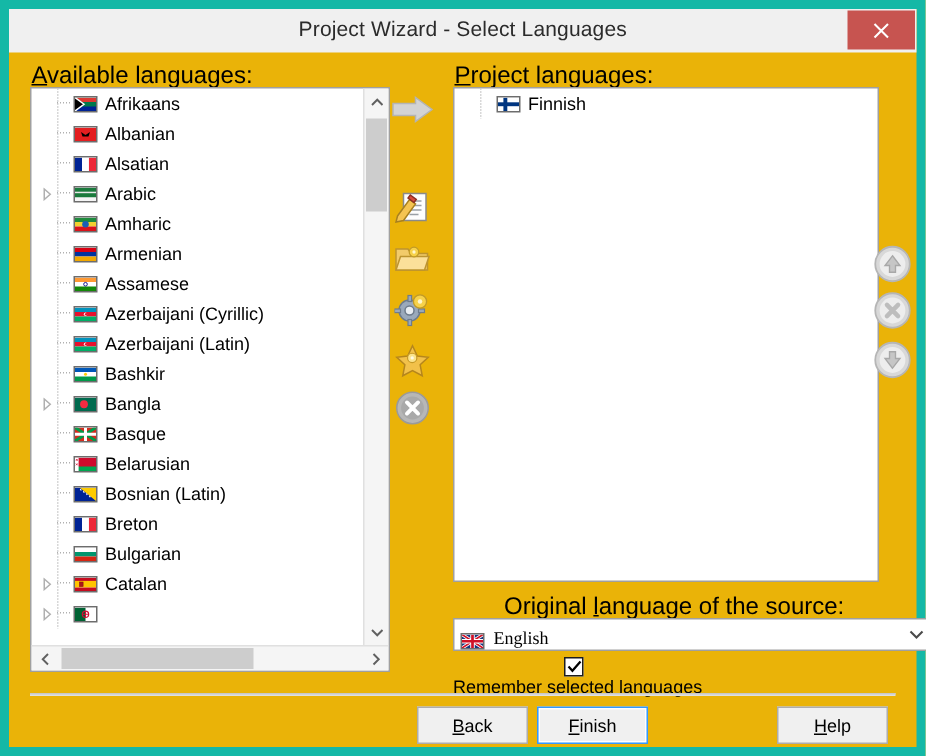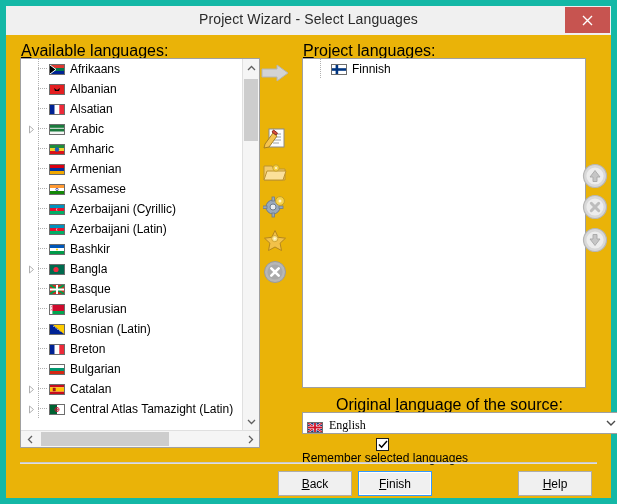--- a/index.html
+++ b/index.html
@@ -419,21 +419,20 @@
           </span>
           <span class="dotline"></span>
           <span class="flag">
             <svg width="14" height="9" viewBox="0 0 14 9" style="display:block">
               <rect width="14" height="9" fill="#fff"></rect>
               <rect width="7" height="9" fill="#006233"></rect>
               <circle cx="7" cy="4.5" r="2.1" fill="none" stroke="#d21034" stroke-width=".8"></circle>
               <path d="M7 2.4 L7 6.6 M5.2 4.5 L8.8 4.5" stroke="#d21034" stroke-width=".7"></path>
             </svg>
           </span>
-          <span class="row-label">Central Atlas Tamazight (Latin)</span>
         </div>
       </div>
 
     <div class="vscroll">
       <div class="arrow up">
         <svg width="9" height="6" viewBox="0 0 9 6">
             <path d="M1 5 L4.5 1.5 L8 5" stroke="#606060" stroke-width="1.3" fill="none"></path>
           </svg>
       </div>
       <div class="vthumb"></div>

